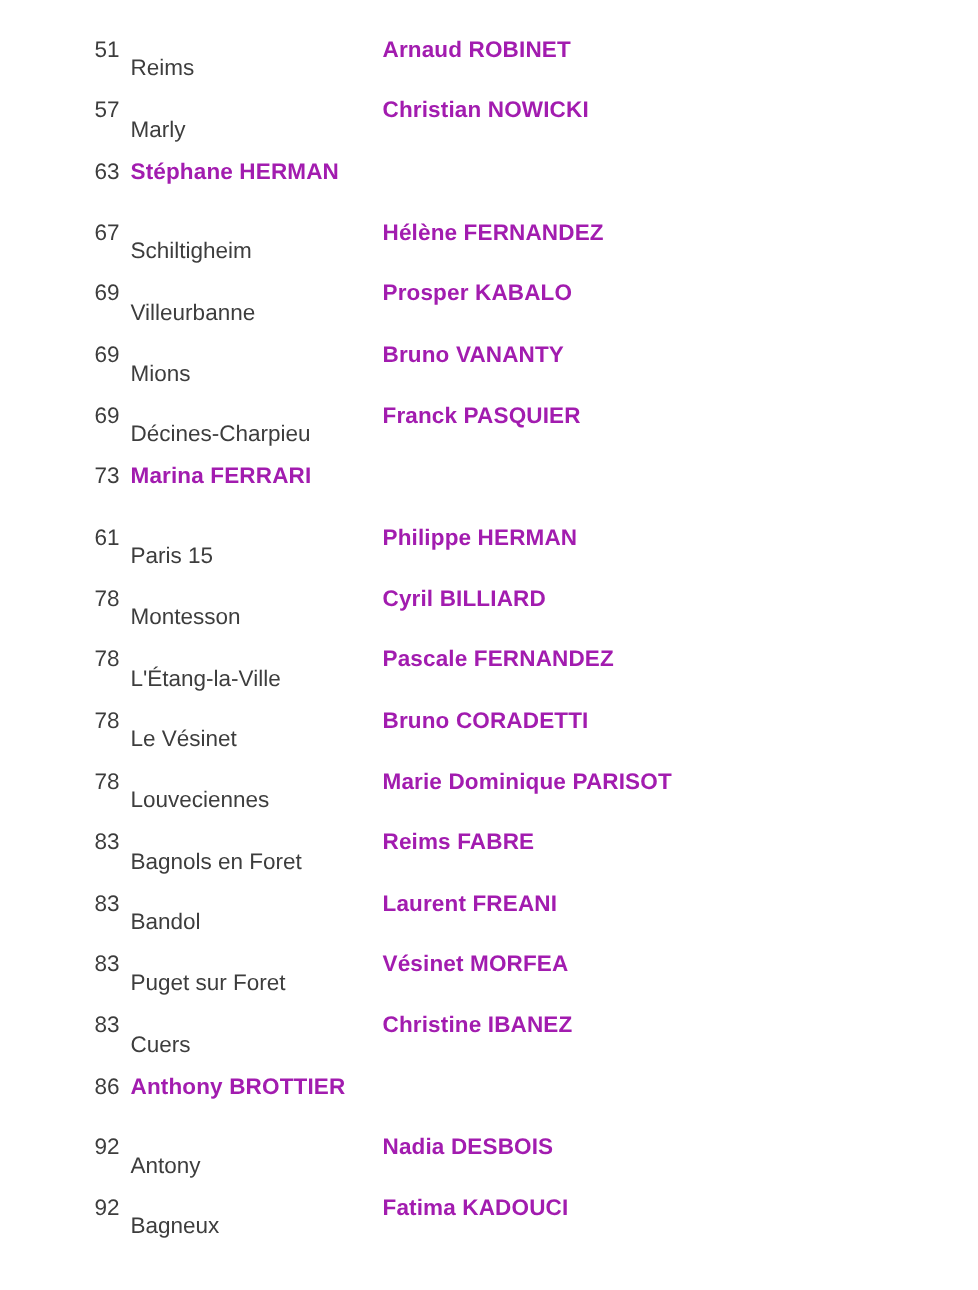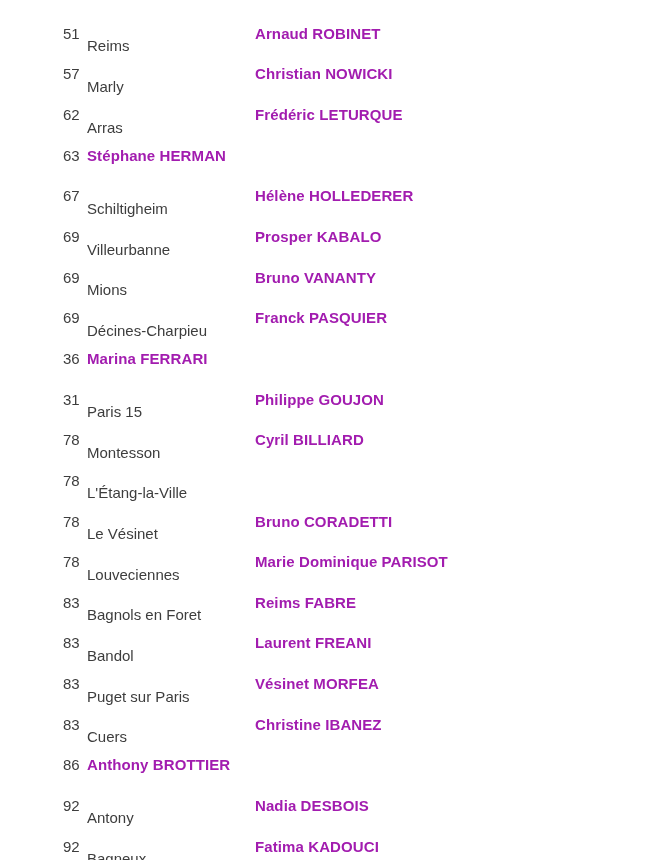--- a/index.html
+++ b/index.html
@@ -57,65 +57,61 @@
         <span class="dept">51</span>
         <span class="city">Reims</span>
         <span class="person">Arnaud ROBINET</span>
       </div>
       <div class="row">
         <span class="dept">57</span>
         <span class="city">Marly</span>
         <span class="person">Christian NOWICKI</span>
       </div>
       <div class="row">
-        <span class="dept">62</span>
-        <span class="city">Arras</span>
-        <span class="person">Frédéric LETURQUE</span>
-      </div>
-      <div class="row">
         <span class="dept">63</span>
         <span class="person">Stéphane HERMAN</span>
       </div>
       <div class="row">
         <span class="dept">67</span>
         <span class="city">Schiltigheim</span>
-        <span class="person">Hélène HOLLEDERER</span>
+        <span class="person">Hélène FERNANDEZ</span>
       </div>
       <div class="row">
         <span class="dept">69</span>
         <span class="city">Villeurbanne</span>
         <span class="person">Prosper KABALO</span>
       </div>
       <div class="row">
         <span class="dept">69</span>
         <span class="city">Mions</span>
         <span class="person">Bruno VANANTY</span>
       </div>
       <div class="row">
         <span class="dept">69</span>
         <span class="city">Décines-Charpieu</span>
         <span class="person">Franck PASQUIER</span>
       </div>
       <div class="row">
-        <span class="dept">36</span>
+        <span class="dept">73</span>
         <span class="person">Marina FERRARI</span>
       </div>
       <div class="row">
-        <span class="dept">31</span>
+        <span class="dept">61</span>
         <span class="city">Paris 15</span>
-        <span class="person">Philippe GOUJON</span>
+        <span class="person">Philippe HERMAN</span>
       </div>
       <div class="row">
         <span class="dept">78</span>
         <span class="city">Montesson</span>
         <span class="person">Cyril BILLIARD</span>
       </div>
       <div class="row">
         <span class="dept">78</span>
         <span class="city">L'Étang-la-Ville</span>
+        <span class="person">Pascale FERNANDEZ</span>
       </div>
       <div class="row">
         <span class="dept">78</span>
         <span class="city">Le Vésinet</span>
         <span class="person">Bruno CORADETTI</span>
       </div>
       <div class="row">
         <span class="dept">78</span>
         <span class="city">Louveciennes</span>
         <span class="person">Marie Dominique PARISOT</span>
@@ -125,21 +121,21 @@
         <span class="city">Bagnols en Foret</span>
         <span class="person">Reims FABRE</span>
       </div>
       <div class="row">
         <span class="dept">83</span>
         <span class="city">Bandol</span>
         <span class="person">Laurent FREANI</span>
       </div>
       <div class="row">
         <span class="dept">83</span>
-        <span class="city">Puget sur Paris</span>
+        <span class="city">Puget sur Foret</span>
         <span class="person">Vésinet MORFEA</span>
       </div>
       <div class="row">
         <span class="dept">83</span>
         <span class="city">Cuers</span>
         <span class="person">Christine IBANEZ</span>
       </div>
       <div class="row">
         <span class="dept">86</span>
         <span class="person">Anthony BROTTIER</span>

